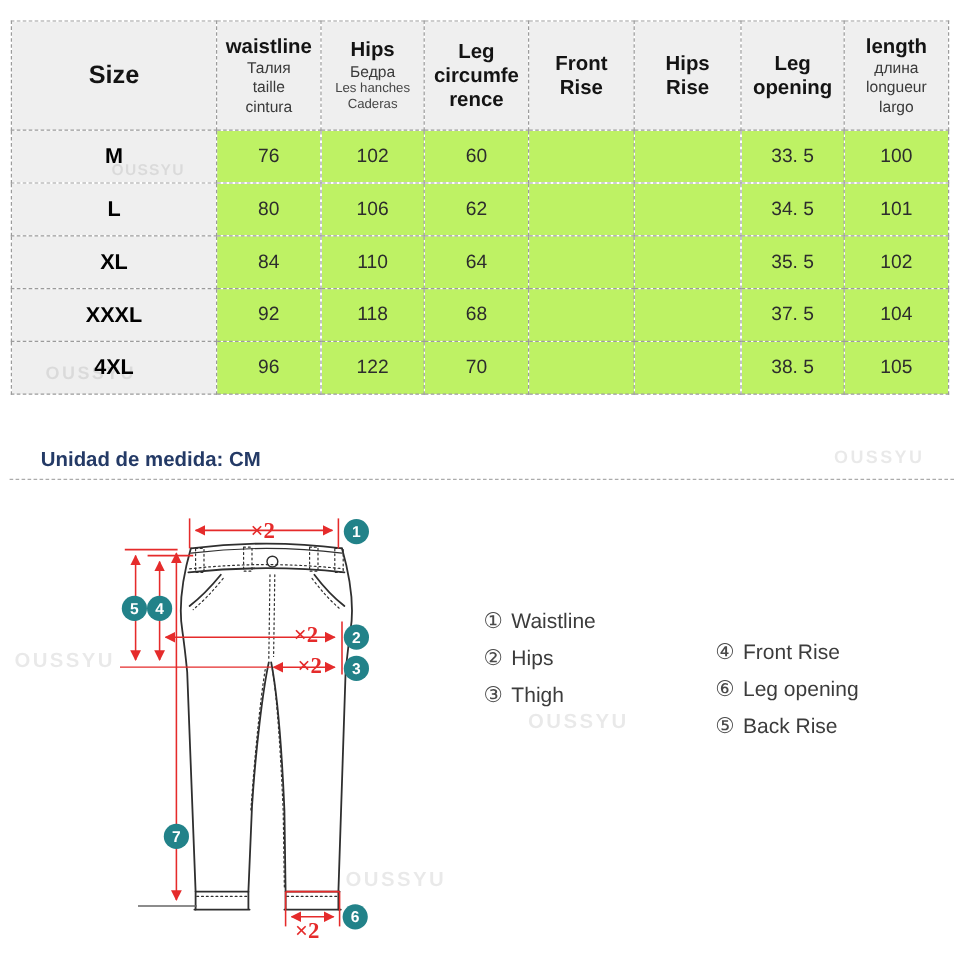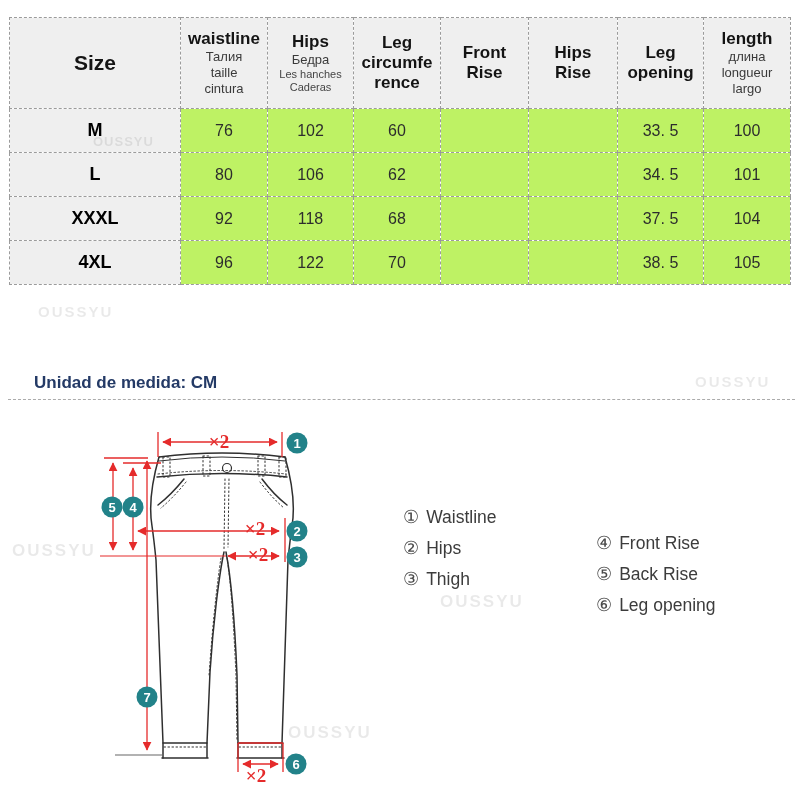--- a/index.html
+++ b/index.html
@@ -103,20 +103,30 @@
         </tr>
         <tr>
           <td class="size-cell">L</td>
           <td>80</td>
           <td>106</td>
           <td>62</td>
           <td></td>
           <td></td>
           <td>34. 5</td>
           <td>101</td>
+        </tr>
+        <tr>
+          <td class="size-cell">XL</td>
+          <td>84</td>
+          <td>110</td>
+          <td>64</td>
+          <td></td>
+          <td></td>
+          <td>35. 5</td>
+          <td>102</td>
         </tr>
         <tr>
           <td class="size-cell">XXXL</td>
           <td>92</td>
           <td>118</td>
           <td>68</td>
           <td></td>
           <td></td>
           <td>37. 5</td>
           <td>104</td>
@@ -239,24 +249,24 @@
   </div>
   <div class="legend-item">
     <span class="legend-symbol">③</span><span>Thigh</span>
   </div>
 </div>
 <div class="legend-col" style="left:596px;top:532px;">
   <div class="legend-item">
     <span class="legend-symbol">④</span><span>Front Rise</span>
   </div>
   <div class="legend-item">
+    <span class="legend-symbol">⑥</span><span>Leg opening</span>
+  </div>
+  <div class="legend-item">
     <span class="legend-symbol">⑤</span><span>Back Rise</span>
-  </div>
-  <div class="legend-item">
-    <span class="legend-symbol">⑥</span><span>Leg opening</span>
   </div>
 </div>
 
 <div class="watermark" style="left:93px;top:134px;font-size:13px;letter-spacing:1px;">OUSSYU</div>
 <div class="watermark" style="left:38px;top:303px;font-size:15px;">OUSSYU</div>
 <div class="watermark" style="left:695px;top:373px;font-size:15px;">OUSSYU</div>
 <div class="watermark" style="left:12px;top:541px;font-size:17px;">OUSSYU</div>
 <div class="watermark" style="left:440px;top:592px;font-size:17px;">OUSSYU</div>
 <div class="watermark" style="left:288px;top:723px;font-size:17px;">OUSSYU</div>
 

